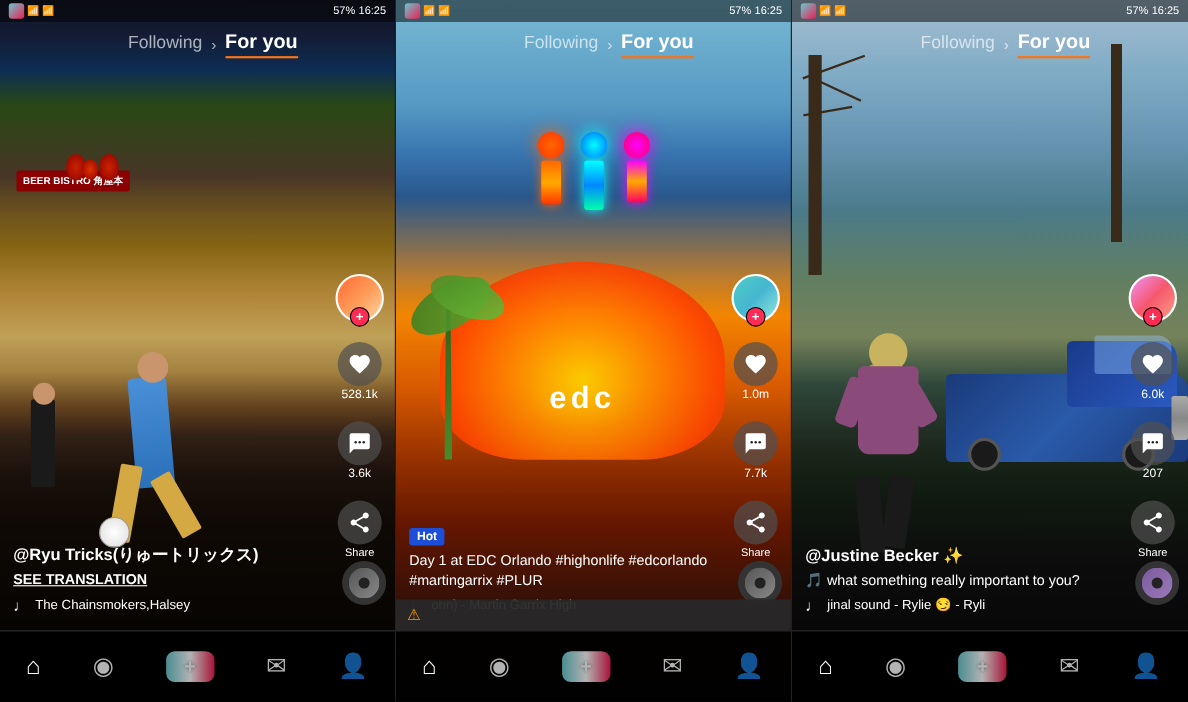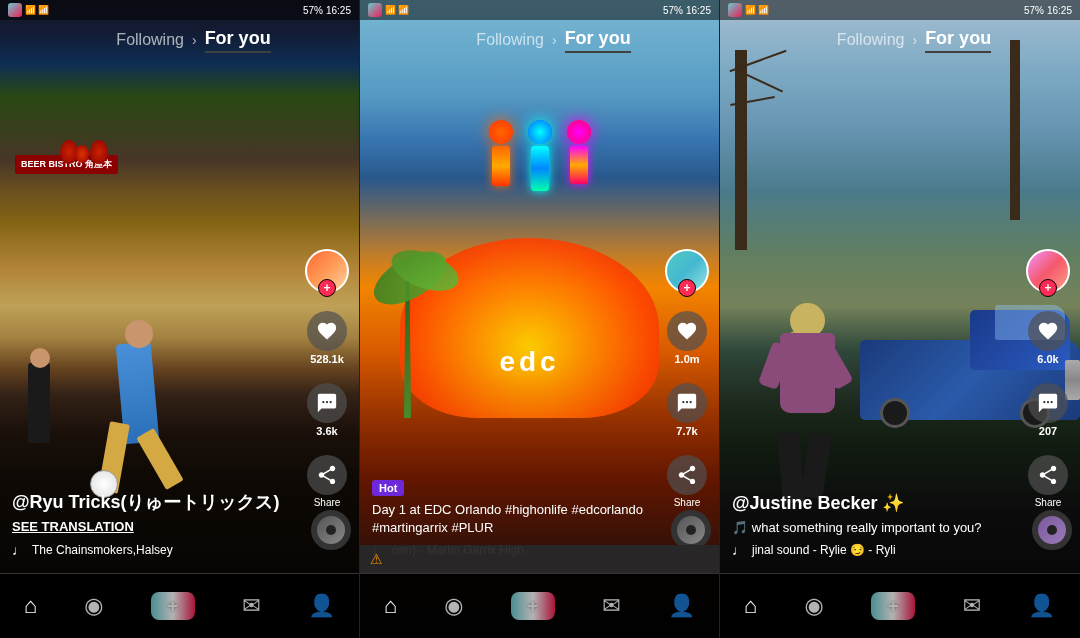--- a/index.html
+++ b/index.html
@@ -67,21 +67,21 @@
       font-weight: 400;
     }
     .nav-separator {
       color: rgba(255,255,255,0.65);
       font-size: 14px;
     }
     .nav-foryou {
       font-size: 18px;
       color: #fff;
       font-weight: 700;
-      border-bottom: 2px solid #404040;
+      border-bottom: 2px solid #f97316;
       padding-bottom: 2px;
     }
 
     
     .action-buttons {
       position: absolute;
       right: 10px;
       bottom: 130px;
       display: flex;
       flex-direction: column;
@@ -141,35 +141,35 @@
       justify-content: center;
     }
     .action-icon svg {
       width: 22px;
       height: 22px;
       fill: #fff;
     }
     .action-count {
       color: #fff;
       font-size: 11px;
-      font-weight: 700;
+      font-weight: 400;
       text-align: right;
     }
 
     
     .content-info {
       position: absolute;
       bottom: 80px;
       left: 12px;
       right: 60px;
       z-index: 10;
     }
     .username {
       color: #fff;
-      font-size: 18px;
+      font-size: 15px;
       font-weight: 700;
       margin-bottom: 5px;
     }
     .description {
       color: #fff;
       font-size: 13px;
       line-height: 1.4;
       margin-bottom: 5px;
     }
     .see-translation {
@@ -263,21 +263,21 @@
       position: absolute;
       color: #fff;
       font-size: 18px;
       font-weight: 700;
       z-index: 1;
       text-shadow: 0 0 3px rgba(0,0,0,0.5);
     }
 
     
     .hot-badge {
-      background: #6d28d9;
+      background: #1d4ed8;
       color: #fff;
       font-size: 11px;
       font-weight: 700;
       padding: 2px 7px;
       border-radius: 3px;
       display: inline-block;
       margin-bottom: 5px;
     }
 
     

